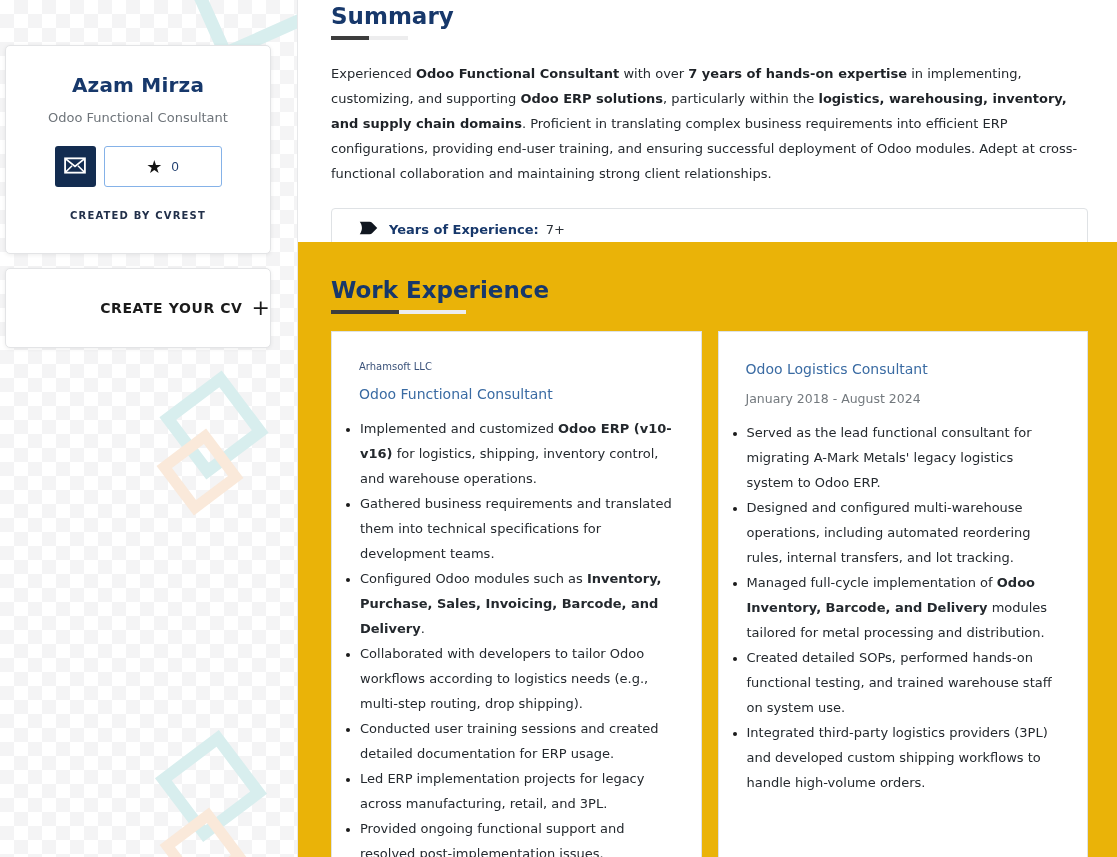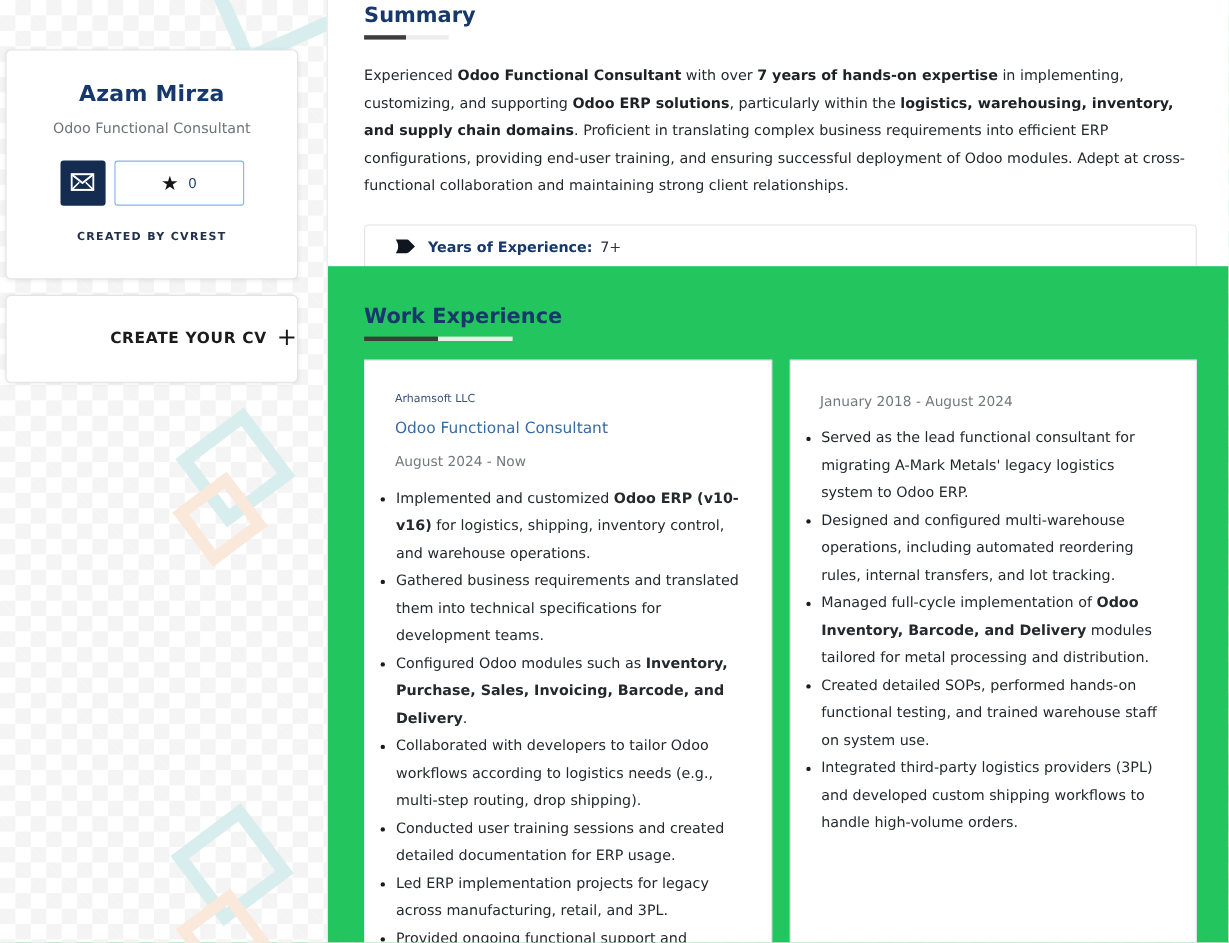--- a/index.html
+++ b/index.html
@@ -50,34 +50,34 @@
   .create-card { top:268px; height:80px; display:flex; align-items:center; justify-content:flex-end; cursor:pointer; }
   .create-label { font-size:14px; font-weight:bold; letter-spacing:.6px; color:#1b1b1b; }
   .plus-glyph { font-size:22px; font-weight:normal; color:#1b1b1b; margin-left:9px; line-height:1; }
 
   
   .main {
     position:absolute; left:297px; top:0; width:820px; height:857px;
     background:#fff; border-left:1px solid #e7e8ea; z-index:1; overflow:hidden;
   }
   .summary-block { height:242px; background:#fff; padding:3px 29px 0 33px; }
-  .section-title { display:inline-block; font-size:19px; font-weight:bold; color:#17386b; }
+  .section-title { display:inline-block; font-size:23px; font-weight:bold; color:#17386b; }
   .title-bar { height:4px; margin-top:7px; background:linear-gradient(to right,#3d3d3d 50%,#ededee 50%); }
   .w-sum  { width:77px; }
   .w-work { width:135px; }
   .summary-par { margin-top:21px; font-size:13px; line-height:25px; color:#24292e; }
   .summary-par b { color:#1e2227; }
   .exp-box {
     margin-top:22px; height:43px; border:1px solid #dfe2e5; border-radius:4px;
     display:flex; align-items:center; padding-left:27px; gap:11px; background:#fff;
   }
   .exp-label { font-size:13px; font-weight:bold; color:#17386b; }
   .exp-value { font-size:13px; color:#2b3138; margin-left:-4px; }
 
-  .work-block { height:615px; background:#22c55e; padding:35px 29px 0 33px; overflow:hidden; }
+  .work-block { height:615px; background:#eab308; padding:35px 29px 0 33px; overflow:hidden; }
   .jobs { display:flex; gap:16px; margin-top:17px; align-items:stretch; }
   .job-card {
     width:371px; min-height:560px; background:#fff; border:1px solid #dee2e6;
     padding:29px 23px 20px 27px;
   }
   .job-company { font-size:10px; color:#3a527a; margin-bottom:14px; }
   .job-role { font-size:14px; color:#3a6ba3; margin-bottom:14px; }
   .job-dates { font-size:12.5px; color:#73797e; }
   .bullets { list-style:disc outside; padding-left:14px; margin:14px 0 0 -13px; }
   .bullets li { font-size:13px; line-height:25px; color:#24292e; }
@@ -140,41 +140,41 @@
   <div class="work-block">
     <div>
       <span class="section-title">Work Experience</span>
       <div class="title-bar w-work"></div>
     </div>
     <div class="jobs">
 
         <div class="job-card">
           <div class="job-company">Arhamsoft LLC</div>
           <div class="job-role">Odoo Functional Consultant</div>
-          <div class="job-dates">August 2024 - Now</div>
           <ul class="bullets">
 
               <li>Implemented and customized <b>Odoo ERP (v10-v16)</b> for logistics, shipping, inventory control, and warehouse operations.</li>
 
               <li>Gathered business requirements and translated them into technical specifications for development teams.</li>
 
               <li>Configured Odoo modules such as <b>Inventory, Purchase, Sales, Invoicing, Barcode, and Delivery</b>.</li>
 
               <li>Collaborated with developers to tailor Odoo workflows according to logistics needs (e.g., multi-step routing, drop shipping).</li>
 
               <li>Conducted user training sessions and created detailed documentation for ERP usage.</li>
 
               <li>Led ERP implementation projects for legacy across manufacturing, retail, and 3PL.</li>
 
               <li>Provided ongoing functional support and resolved post-implementation issues.</li>
 
           </ul>
         </div>
 
         <div class="job-card">
+          <div class="job-role">Odoo Logistics Consultant</div>
           <div class="job-dates">January 2018 - August 2024</div>
           <ul class="bullets">
 
               <li>Served as the lead functional consultant for migrating A-Mark Metals' legacy logistics system to Odoo ERP.</li>
 
               <li>Designed and configured multi-warehouse operations, including automated reordering rules, internal transfers, and lot tracking.</li>
 
               <li>Managed full-cycle implementation of <b>Odoo Inventory, Barcode, and Delivery</b> modules tailored for metal processing and distribution.</li>
 
               <li>Created detailed SOPs, performed hands-on functional testing, and trained warehouse staff on system use.</li>

